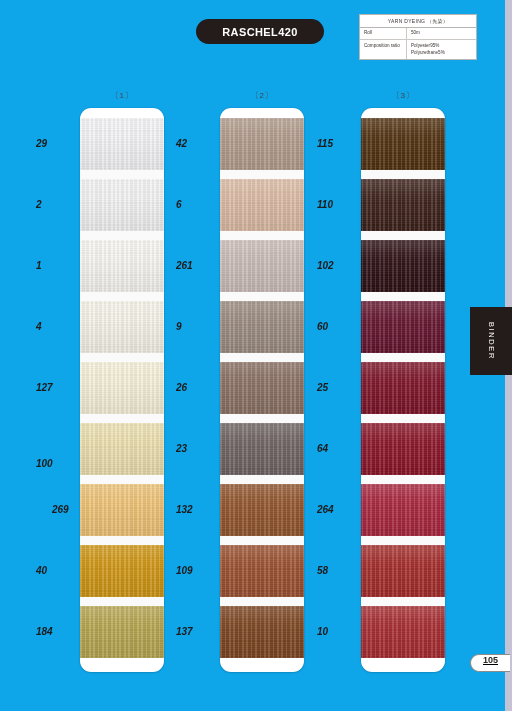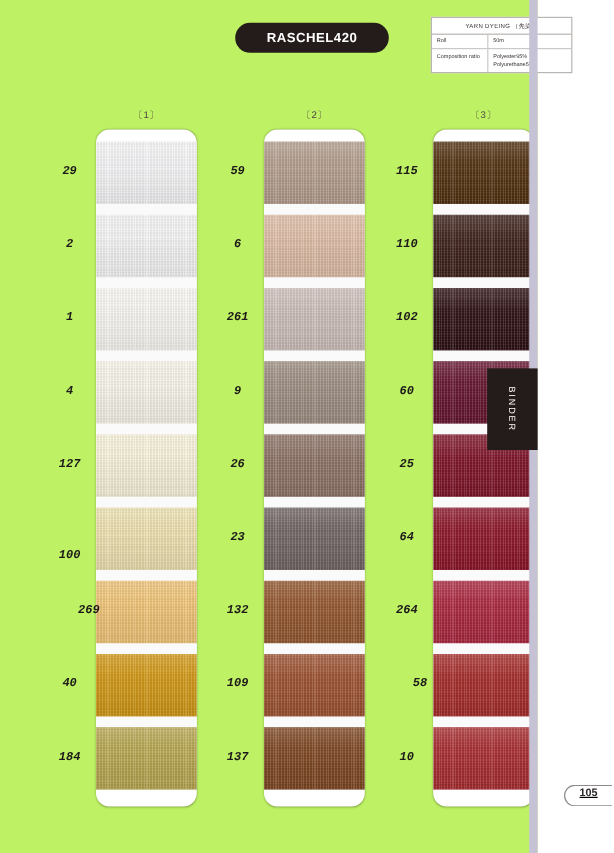--- a/index.html
+++ b/index.html
@@ -5,22 +5,22 @@
   * { box-sizing: border-box; }
   html, body {
     margin: 0; padding: 0;
     width: 512px; height: 711px;
     background: #ffffff;
     font-family: "Liberation Sans", sans-serif;
     overflow: hidden;
   }
   #page {
     position: relative;
-    width: 448px; height: 711px;
-    background: #bef264;
+    width: 512px; height: 711px;
+    background: #0ea5e9;
   }
 
   
   #title-badge {
     position: absolute;
     left: 196px; top: 19px;
     width: 128px; height: 25px;
     background: #241c1a;
     border-radius: 12.5px;
     display: flex; align-items: center; justify-content: center;
@@ -118,22 +118,22 @@
   .gap {
     width: 100%;
     background: #fbfafa;
   }
 
   
   .labels { position: absolute; top: 0; left: 0; }
   .swatch-label {
     position: absolute;
     width: 44px;
-    text-align: center;
-    font-family: Liberation Mono, monospace;
+    text-align: left;
+    font-family: Liberation Sans, sans-serif;
     font-style: italic;
     font-weight: bold;
     font-size: 10px;
     color: #1d1a19;
   }
 
   
   #binder-tab {
     position: absolute;
     right: 0; top: 307px;
@@ -253,21 +253,21 @@
           <div class="band" title="23" style="height: 52px; background-color: rgb(111, 98, 98);"></div>
           <div class="gap" style="height: 9px;"></div>
           <div class="band" title="132" style="height: 52px; background-color: rgb(145, 84, 44);"></div>
           <div class="gap" style="height: 9px;"></div>
           <div class="band" title="109" style="height: 52px; background-color: rgb(154, 79, 46);"></div>
           <div class="gap" style="height: 9px;"></div>
           <div class="band" title="137" style="height: 52px; background-color: rgb(124, 68, 32);"></div>
         </div>
       </div>
       <div class="labels">
-        <div class="swatch-label" style="top: 138px; left: 176px;">59</div>
+        <div class="swatch-label" style="top: 138px; left: 176px;">42</div>
         <div class="swatch-label" style="top: 199px; left: 176px;">6</div>
         <div class="swatch-label" style="top: 260px; left: 176px;">261</div>
         <div class="swatch-label" style="top: 321px; left: 176px;">9</div>
         <div class="swatch-label" style="top: 382px; left: 176px;">26</div>
         <div class="swatch-label" style="top: 443px; left: 176px;">23</div>
         <div class="swatch-label" style="top: 504px; left: 176px;">132</div>
         <div class="swatch-label" style="top: 565px; left: 176px;">109</div>
         <div class="swatch-label" style="top: 626px; left: 176px;">137</div>
       </div>
       <div class="column" style="left: 361px;">
@@ -293,21 +293,21 @@
         </div>
       </div>
       <div class="labels">
         <div class="swatch-label" style="top: 138px; left: 317px;">115</div>
         <div class="swatch-label" style="top: 199px; left: 317px;">110</div>
         <div class="swatch-label" style="top: 260px; left: 317px;">102</div>
         <div class="swatch-label" style="top: 321px; left: 317px;">60</div>
         <div class="swatch-label" style="top: 382px; left: 317px;">25</div>
         <div class="swatch-label" style="top: 443px; left: 317px;">64</div>
         <div class="swatch-label" style="top: 504px; left: 317px;">264</div>
-        <div class="swatch-label" style="top: 565px; left: 328px;">58</div>
+        <div class="swatch-label" style="top: 565px; left: 317px;">58</div>
         <div class="swatch-label" style="top: 626px; left: 317px;">10</div>
       </div>
     </div>
 
   <div id="tab-strip"></div>
   <div id="binder-tab">
     <span>BINDER</span>
   </div>
 
   <div id="page-number">

